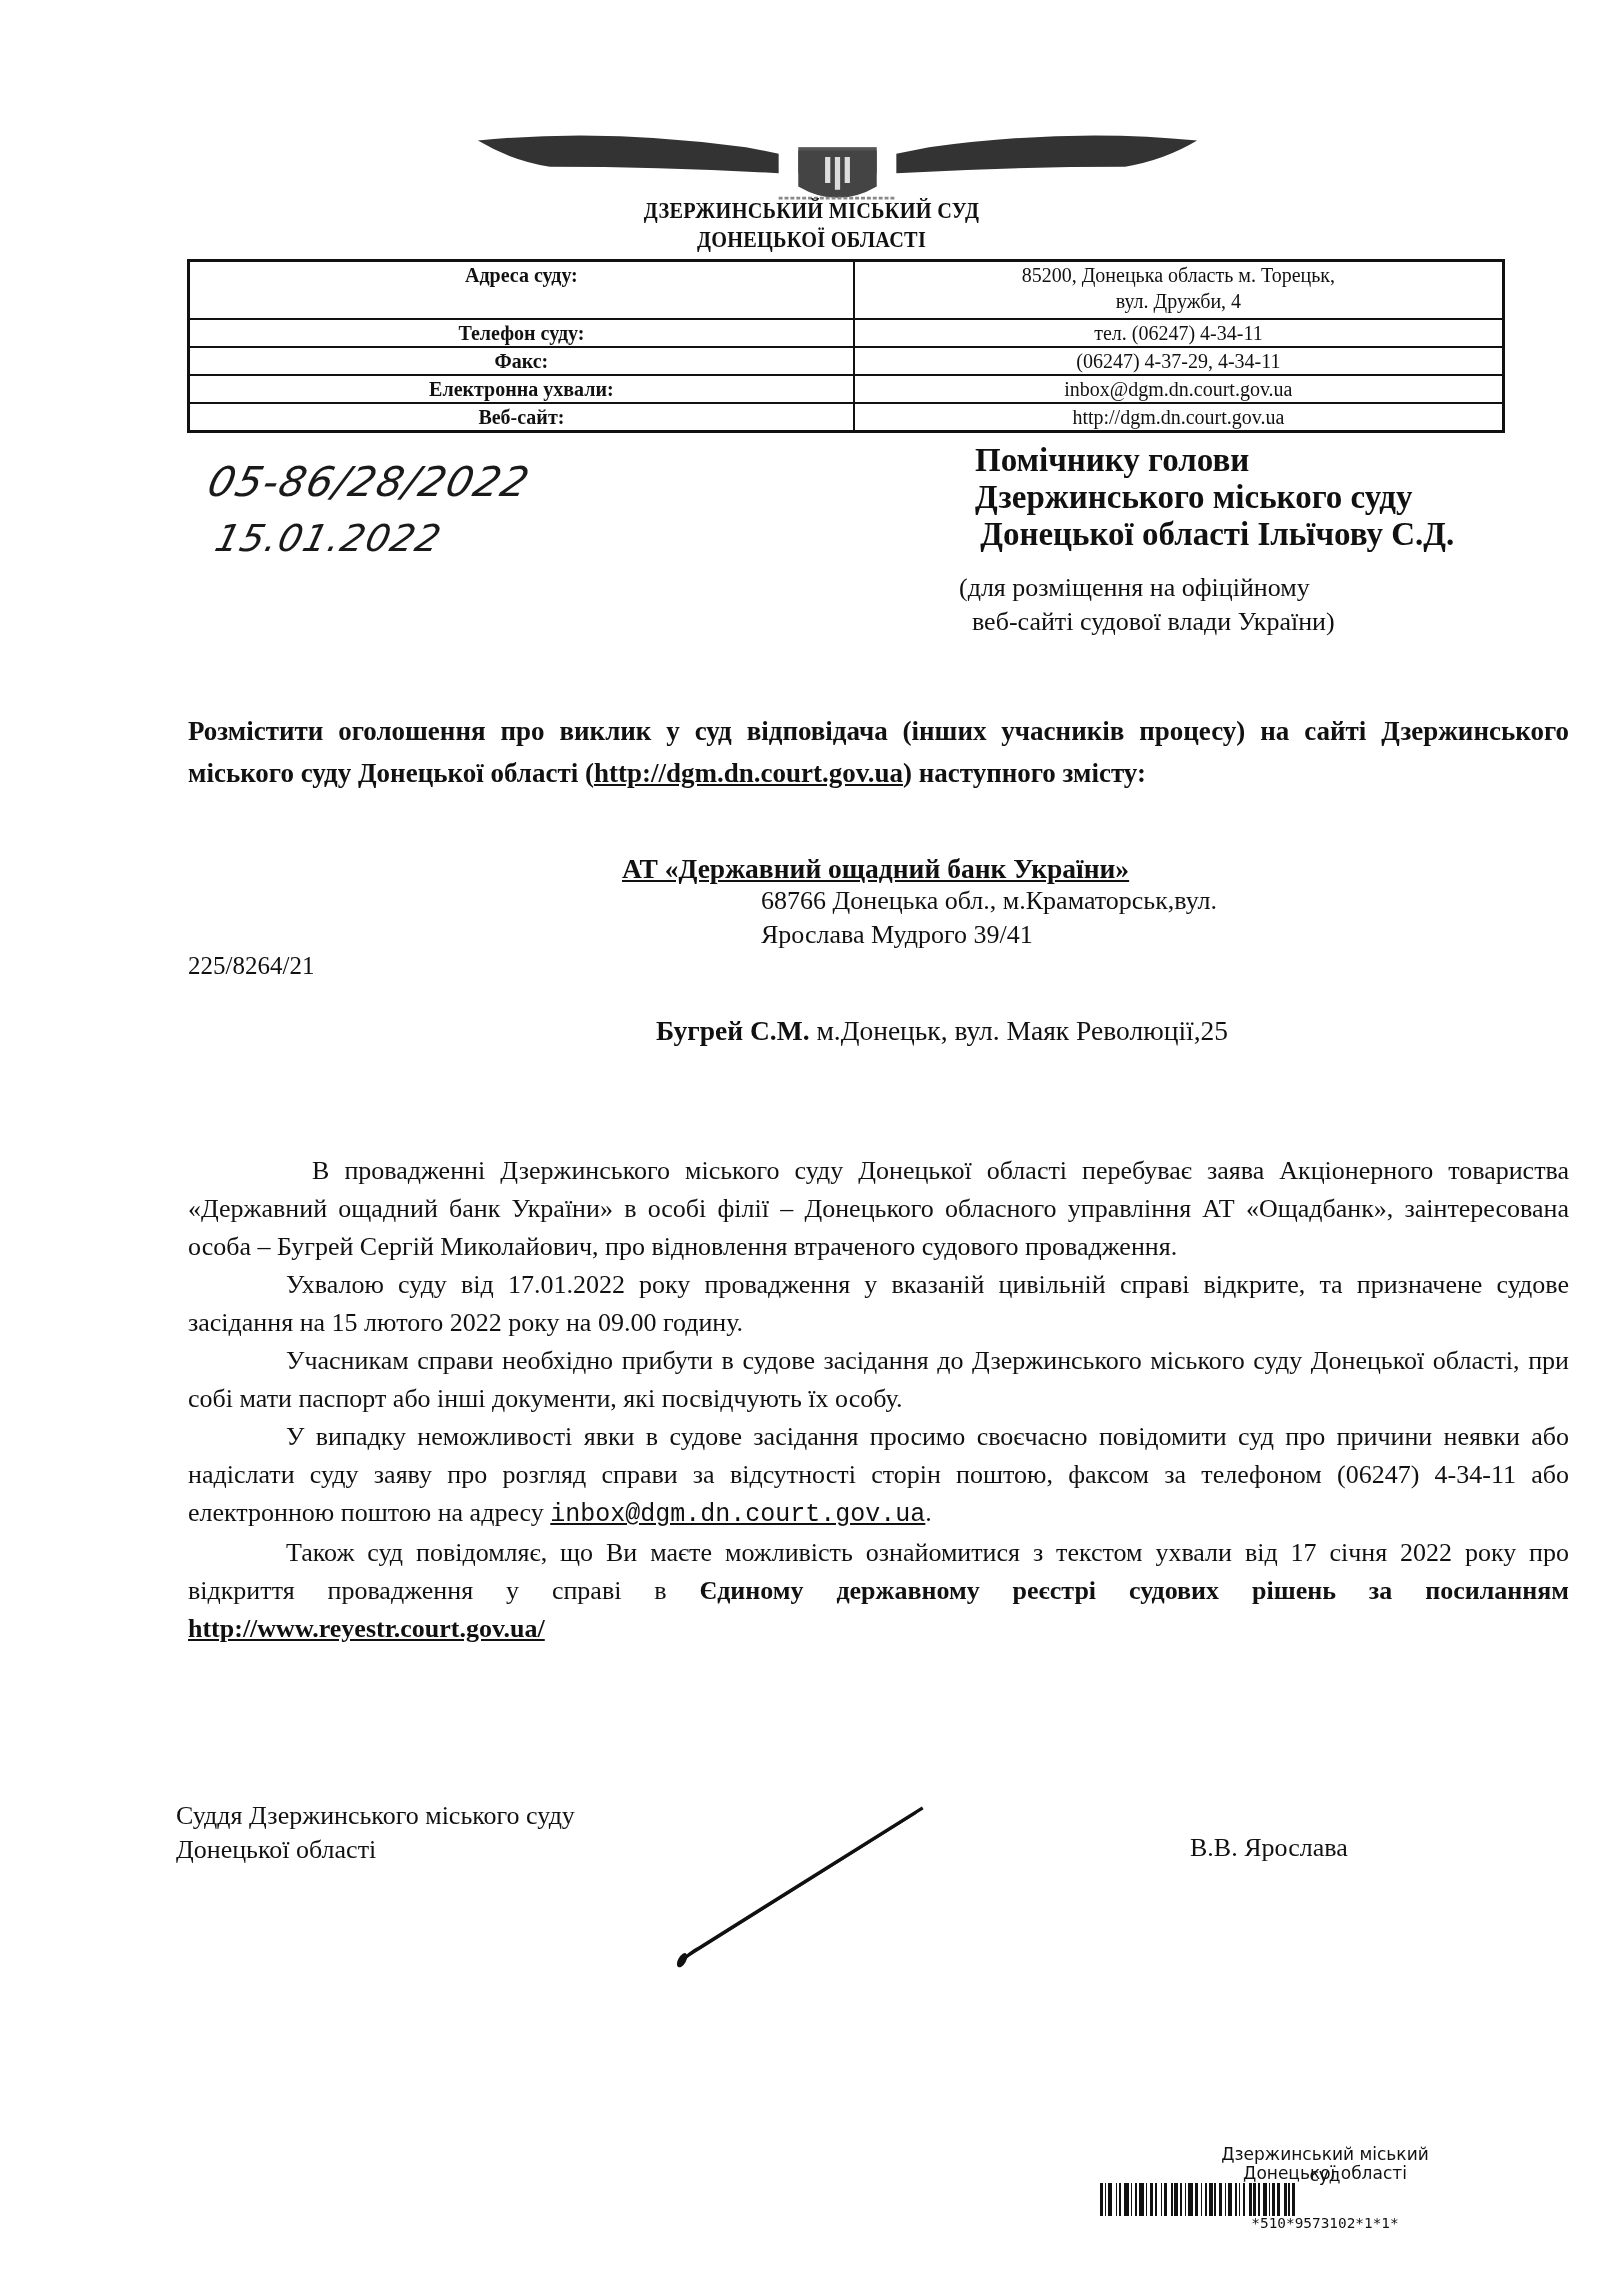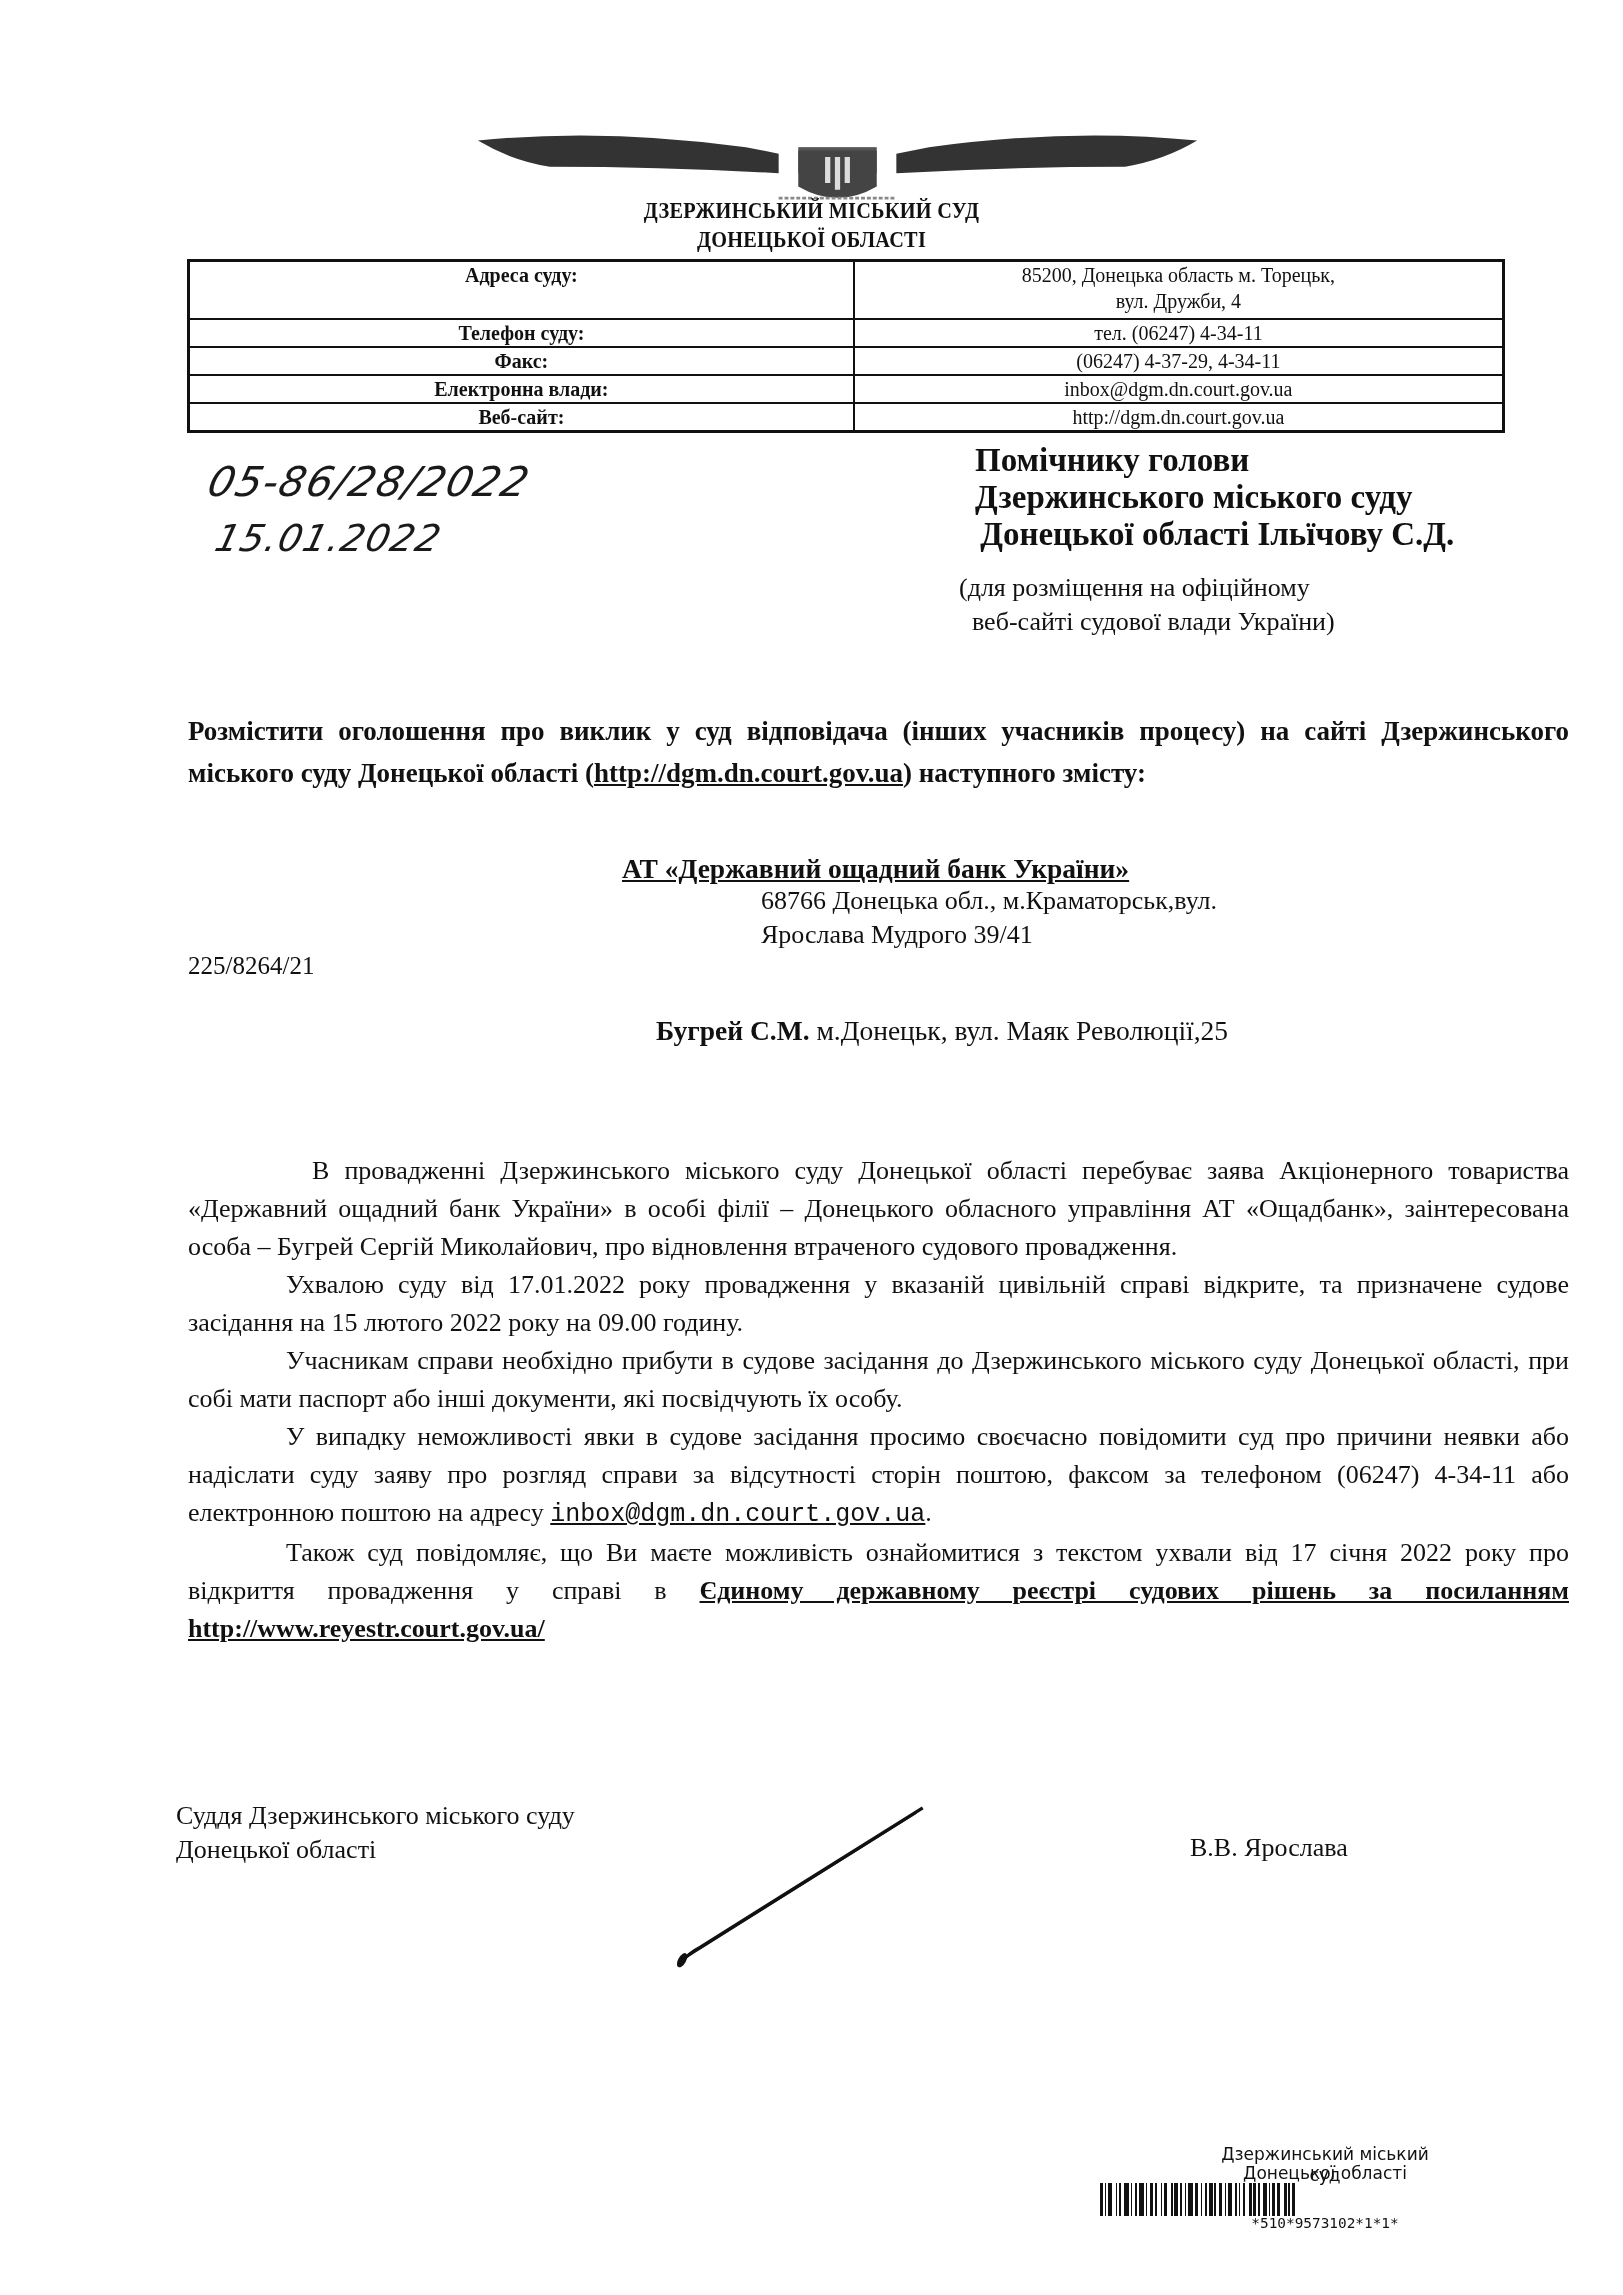--- a/index.html
+++ b/index.html
@@ -45,21 +45,21 @@
   .party-bank-addr { left: 761px; top: 884px; font-size: 26px; line-height: 34px; }
   .case-no { left: 188px; top: 952px; font-size: 25px; }
   .party-person { left: 638px; top: 1015px; font-size: 27.5px; margin-left: 18px; }
   .party-person b { font-weight: bold; }
 
   
   .body-text { left: 188px; top: 1152px; width: 1381px; font-size: 26px; line-height: 38px; }
   .body-text p { margin: 0; text-align: justify; text-indent: 98px; }
   .body-text p.first { text-indent: 124px; }
   .body-text .email { text-decoration: underline; font-family: "Liberation Mono", "DejaVu Sans Mono", monospace; font-size: 25px; }
-  .body-text b { font-weight: bold; text-decoration: underline; }
+  .body-text b { font-weight: bold; }
   .body-text .u { text-decoration: underline; }
 
   
   .sign-left { left: 176px; top: 1799px; font-size: 26px; line-height: 34px; }
   .sign-right { left: 1190px; top: 1833px; font-size: 26px; }
   .signature { left: 661px; top: 1800px; width: 275px; height: 170px; }
 
   
   .stamp-text { left: 1217px; width: 216px; text-align: center; font-family: "DejaVu Sans", sans-serif;
                 font-size: 17px; line-height: 21px; }
@@ -96,21 +96,21 @@
   </tr>
   <tr class="r-small">
     <td class="label">Телефон суду:</td>
     <td>тел. (06247) 4-34-11</td>
   </tr>
   <tr class="r-small">
     <td class="label">Факс:</td>
     <td>(06247) 4-37-29, 4-34-11</td>
   </tr>
   <tr class="r-small">
-    <td class="label">Електронна влади:</td>
+    <td class="label">Електронна ухвали:</td>
     <td>inbox@dgm.dn.court.gov.ua</td>
   </tr>
   <tr class="r-small">
     <td class="label">Веб-сайт:</td>
     <td>http://dgm.dn.court.gov.ua</td>
   </tr>
 </tbody>
   </table>
 
 <div class="abs handwritten hw1">05-86/28/2022</div>

